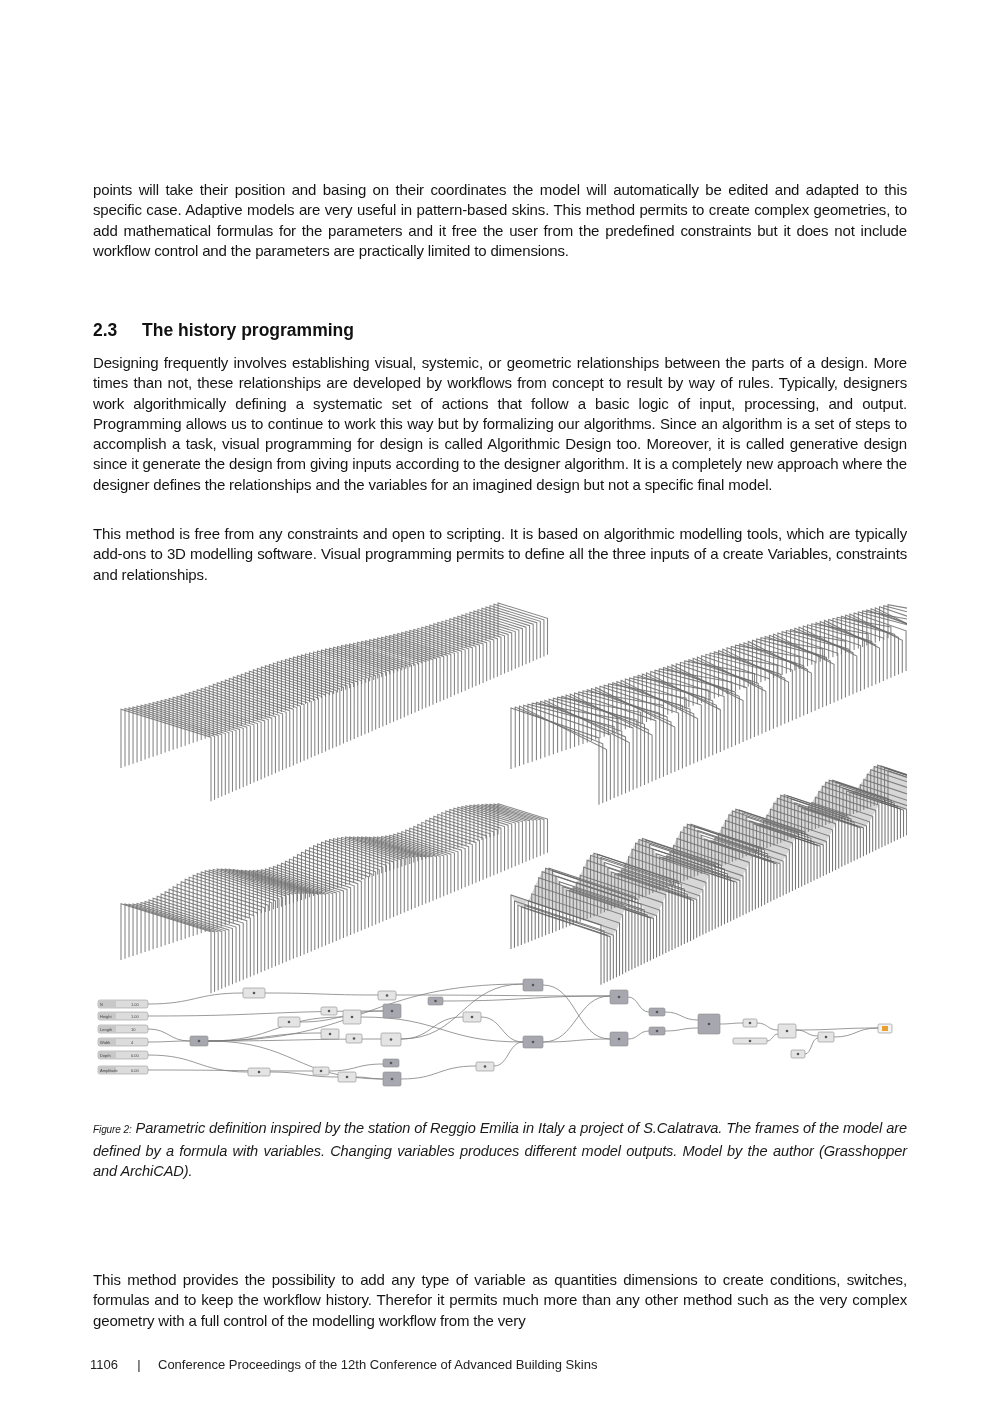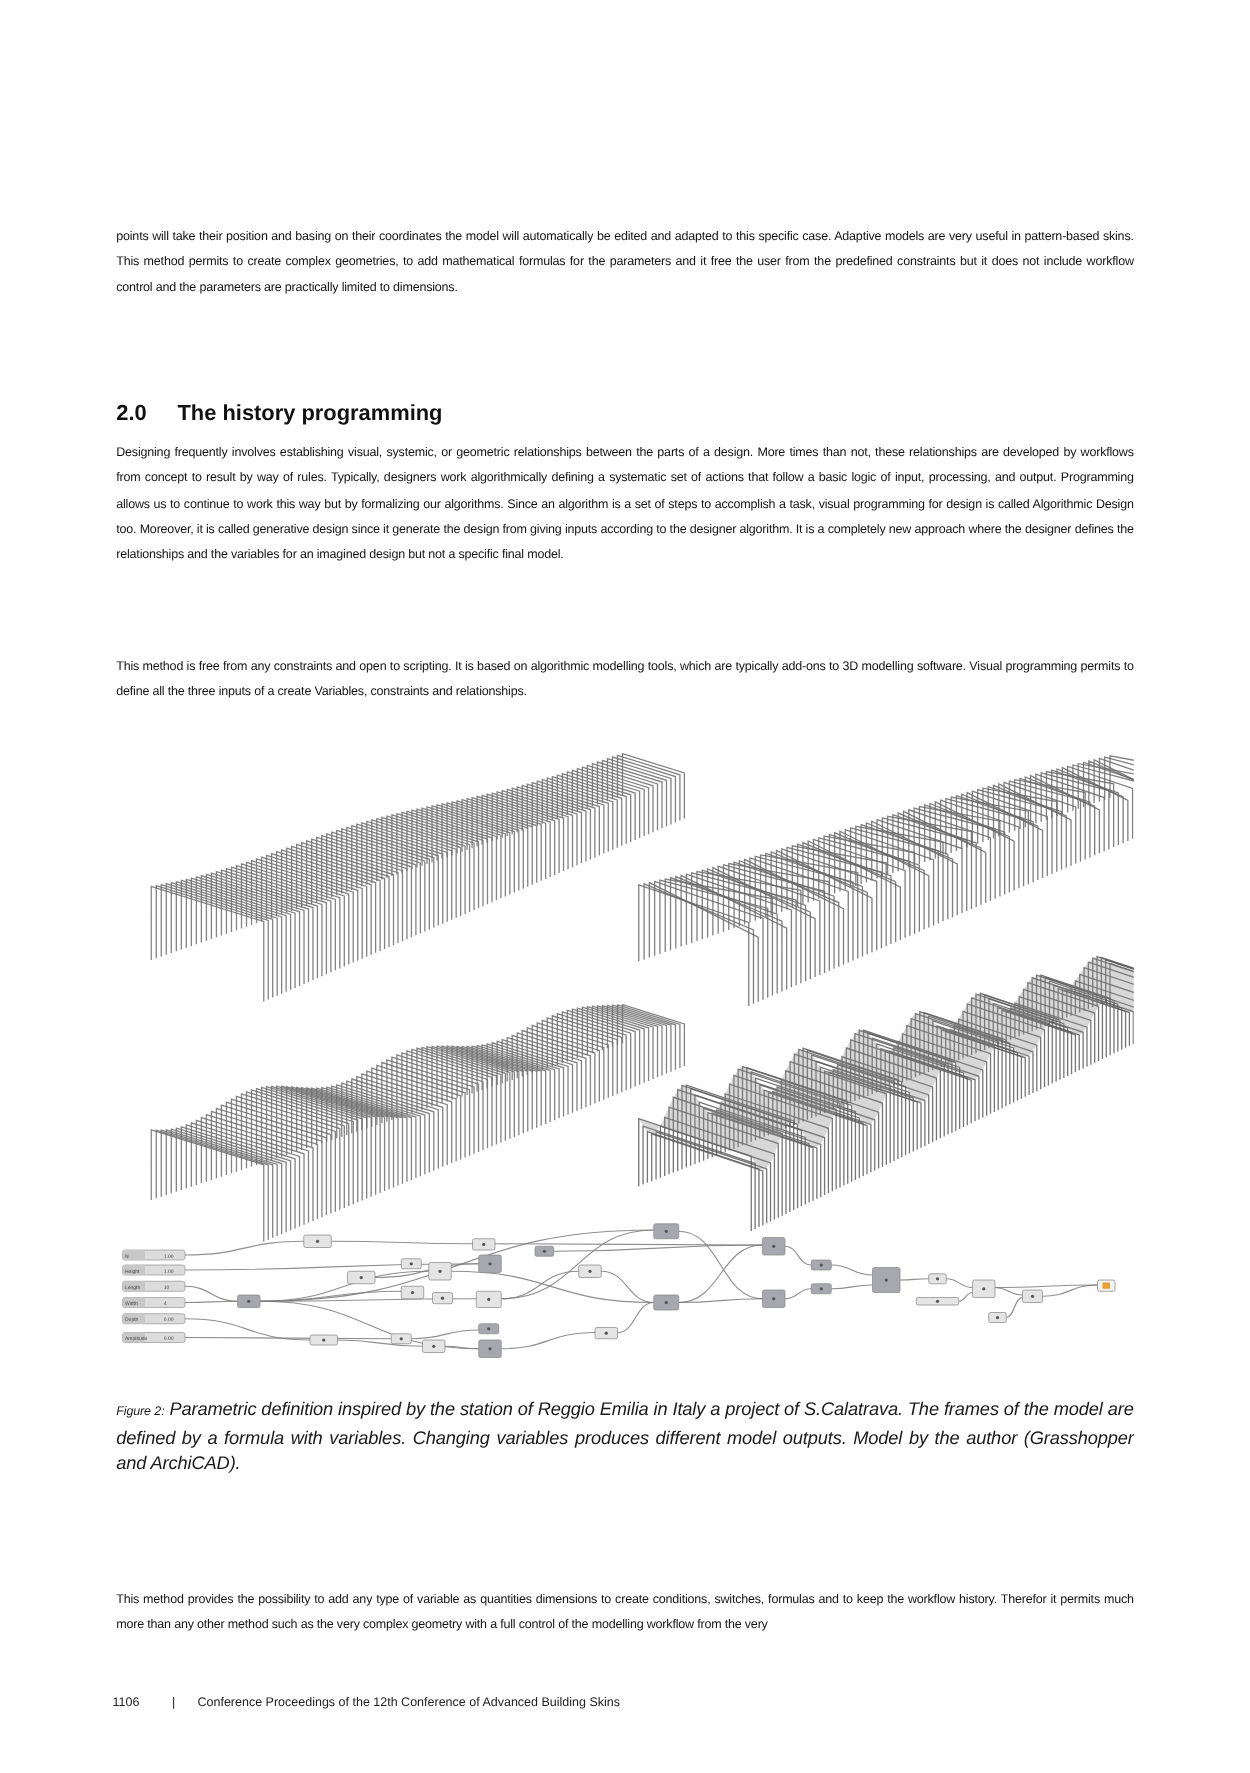--- a/index.html
+++ b/index.html
@@ -1,41 +1,41 @@
 <!DOCTYPE html>
 <html><head>
 <meta charset="utf-8">
 <style>
   html, body { margin: 0; padding: 0; background: #ffffff; }
   body { width: 1000px; height: 1418px; position: relative; overflow: hidden;
          font-family: "Liberation Sans", sans-serif; color: #111; }
-  .para { position: absolute; left: 93px; width: 814px; font-size: 10px;
+  .para { position: absolute; left: 93px; width: 814px; font-size: 15px;
           line-height: 20.3px; text-align: justify; letter-spacing: -0.15px; color: #141414; }
   #p1 { top: 180px; }
   #heading { position: absolute; left: 93px; top: 320px; font-size: 17.5px; font-weight: bold; color: #111; }
   #heading .num { display: inline-block; width: 49px; }
   #p2 { top: 353px; }
   #p3 { top: 524px; }
   #figure { position: absolute; left: 93px; top: 596px; width: 814px; height: 500px; }
   #figure svg { display: block; }
   #caption { position: absolute; left: 93px; top: 1118px; width: 814px; font-size: 14.6px;
              line-height: 20.5px; font-style: italic; text-align: justify; color: #1a1a1a; letter-spacing: -0.1px; }
   #caption .fig-label { font-size: 10px; }
   #p4 { top: 1270px; }
-  #footer { position: absolute; left: 90px; top: 1357px; font-size: 10px; color: #222; }
+  #footer { position: absolute; left: 90px; top: 1357px; font-size: 13px; color: #222; }
   #footer .pg { display: inline-block; width: 30px; }
   #footer .sep { display: inline-block; width: 38px; text-align: center; }
 </style>
 </head>
 <body>
 
 <div id="p1" class="para">points will take their position and basing on their coordinates the model will automatically be edited and adapted to this specific case. Adaptive models are very useful in pattern-based skins. This method permits to create complex geometries, to add mathematical formulas for the parameters and it free the user from the predefined constraints but it does not include workflow control and the parameters are practically limited to dimensions.</div>
 
 <div id="heading">
-  <span class="num">2.0</span><span>The history programming</span>
+  <span class="num">2.3</span><span>The history programming</span>
 </div>
 
 <div id="p2" class="para">Designing frequently involves establishing visual, systemic, or geometric relationships between the parts of a design. More times than not, these relationships are developed by workflows from concept to result by way of rules. Typically, designers work algorithmically defining a systematic set of actions that follow a basic logic of input, processing, and output. Programming allows us to continue to work this way but by formalizing our algorithms. Since an algorithm is a set of steps to accomplish a task, visual programming for design is called Algorithmic Design too. Moreover, it is called generative design since it generate the design from giving inputs according to the designer algorithm. It is a completely new approach where the designer defines the relationships and the variables for an imagined design but not a specific final model.</div>
 <div id="p3" class="para">This method is free from any constraints and open to scripting. It is based on algorithmic modelling tools, which are typically add-ons to 3D modelling software. Visual programming permits to define all the three inputs of a create Variables, constraints and relationships.</div>
 
 <div id="figure">
   <svg id="fig-svg" width="814" height="500" viewBox="0 0 814 500">
     <g id="panel0">
         <path d="M28,172 L28,113.18208082664536 L118,141.18208082664535 L118,205.2" fill="none" stroke="#6e6e6e" stroke-width="1.05" opacity="0.85"></path>
         <path d="M32.01063829787234,170.60212765957448 L32.01063829787234,112.44054457089113 L121.57978723404256,140.30650201769964 L121.57978723404256,203.6431914893617" fill="none" stroke="#6e6e6e" stroke-width="1.05" opacity="0.85"></path>

